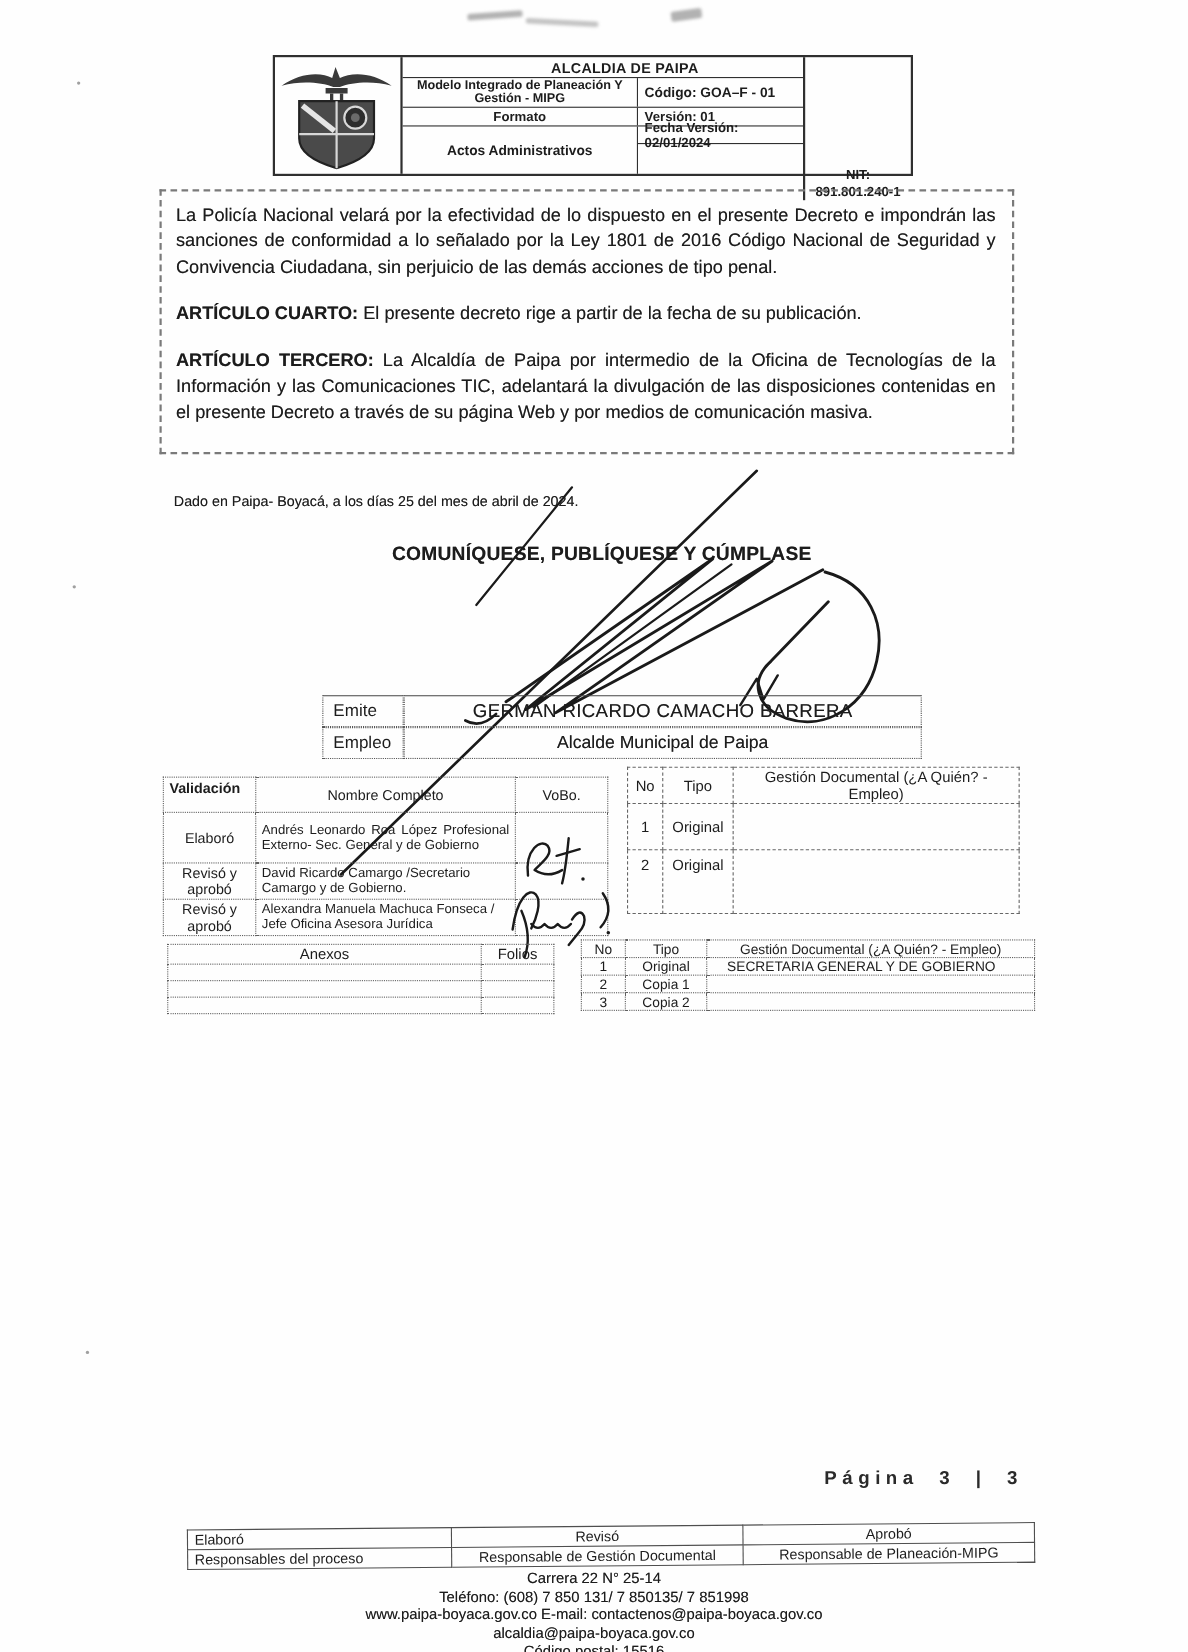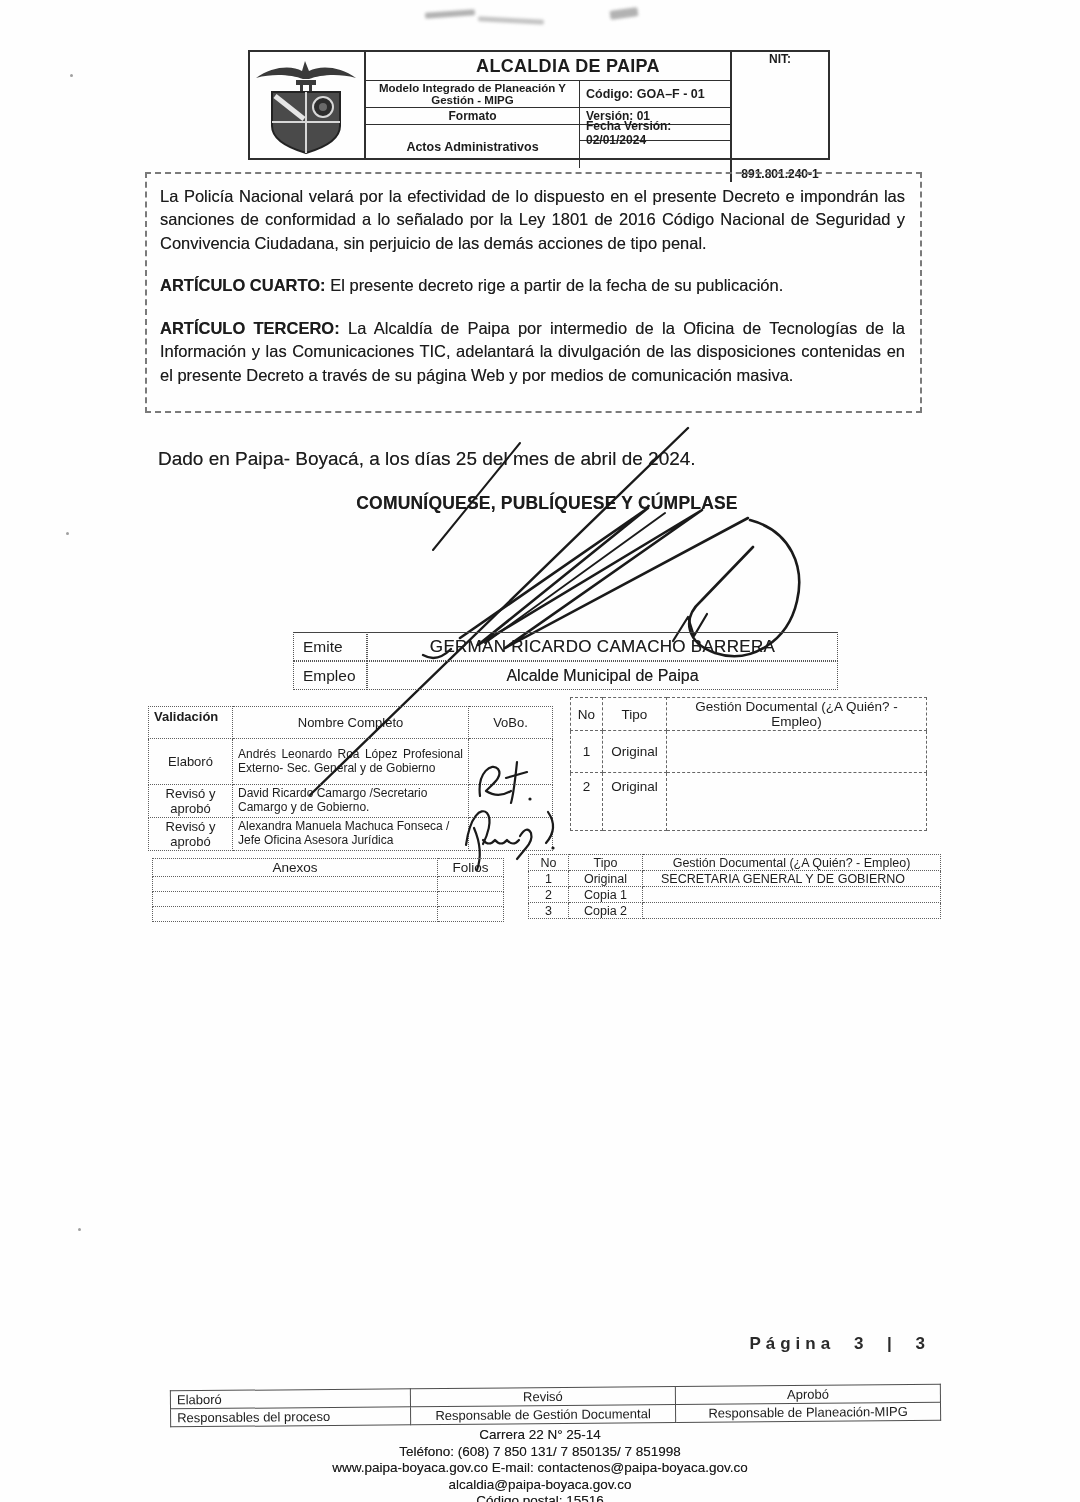--- a/index.html
+++ b/index.html
@@ -8,41 +8,41 @@
     font-family:"Liberation Sans", sans-serif;color:#1c1c1c;overflow:hidden;
     margin:0 auto;
   }
   .abs{position:absolute;}
   .ink{text-shadow:0 0 0.5px rgba(20,20,20,.55);}
   
   .hdr{left:248px;top:50px;width:582px;height:110px;border:2px solid #2f2f2f;box-sizing:border-box;}
   .hdr .logo-cell{position:absolute;left:0;top:0;width:116px;height:106px;border-right:2px solid #2f2f2f;box-sizing:border-box;}
   .hdr .mid{position:absolute;left:116px;top:0;width:364px;height:106px;}
   .hdr .nit-cell{position:absolute;left:480px;top:0;width:98px;height:130px;border-left:2px solid #2f2f2f;box-sizing:border-box;
-    display:flex;flex-direction:column;align-items:center;justify-content:space-between;font-weight:bold;font-size:12px;line-height:1.25;}
+    display:flex;flex-direction:column;align-items:center;justify-content:flex-end;font-weight:bold;font-size:12px;line-height:1.25;}
   .hdr .trow{box-sizing:border-box;border-bottom:1.5px solid #2f2f2f;display:flex;}
-  .hdr .title-row{height:29px;align-items:center;justify-content:center;font-weight:bold;font-size:18px;letter-spacing:.3px;padding-left:40px;}
+  .hdr .title-row{height:19px;align-items:center;justify-content:center;font-weight:bold;font-size:13px;letter-spacing:.3px;padding-left:40px;}
   .hdr .lc{box-sizing:border-box;width:214px;border-right:1.5px solid #2f2f2f;display:flex;align-items:center;justify-content:center;text-align:center;font-weight:bold;}
   .hdr .rc{box-sizing:border-box;flex:1;display:flex;align-items:center;font-weight:bold;padding-left:6px;}
   .hdr .r2{height:27px;font-size:11.5px;}
   .hdr .r2 .lc{font-size:11.5px;line-height:1.08;padding:0 6px;}
   .hdr .r2 .rc{font-size:12.5px;}
   .hdr .r3{height:17px;}
   .hdr .r3 .lc{font-size:12px;}
   .hdr .r3 .rc{font-size:12px;}
   .hdr .r4{height:43px;border-bottom:none;}
   .hdr .r4 .lc{font-size:12.5px;}
   .hdr .r4 .rcw{flex:1;display:flex;flex-direction:column;}
   .hdr .r4 .fv{box-sizing:border-box;height:16px;border-bottom:1.5px solid #2f2f2f;font-weight:bold;font-size:12px;padding-left:6px;display:flex;align-items:center;}
   
   .bodybox{left:145px;top:172px;width:777px;height:241px;border:2px dashed #7a7a7a;box-sizing:border-box;
     padding:11px 15px 6px 13px;font-size:16.5px;line-height:1.42;text-align:justify;}
   .bodybox p{margin:0 0 19px 0;}
   .bodybox p:last-child{margin-bottom:0;}
-  .dado{left:158px;top:448px;font-size:19px;}
+  .dado{left:158px;top:448px;font-size:13px;}
   .comuniquese{left:147px;top:493px;width:800px;text-align:center;font-weight:bold;font-size:17.5px;letter-spacing:.2px;}
   
   .emite{left:293px;top:632px;width:545px;box-sizing:border-box;font-size:15.5px;}
   .emite .row{display:flex;height:29px;box-sizing:border-box;}
   .emite .lbl{box-sizing:border-box;width:74px;border:1px dotted #555;border-top:1.5px solid #444;padding-left:9px;display:flex;align-items:center;}
   .emite .row:last-child .lbl{border-top:1px dotted #555;}
   .emite .val{box-sizing:border-box;flex:1;border:1px dotted #555;border-top:1.5px solid #444;display:flex;align-items:center;justify-content:center;}
   .emite .row:last-child .val{border-top:1px dotted #555;}
   .emite .v1{font-weight:normal;font-size:17px;letter-spacing:.3px;}
   .emite .v2{font-size:16px;}

